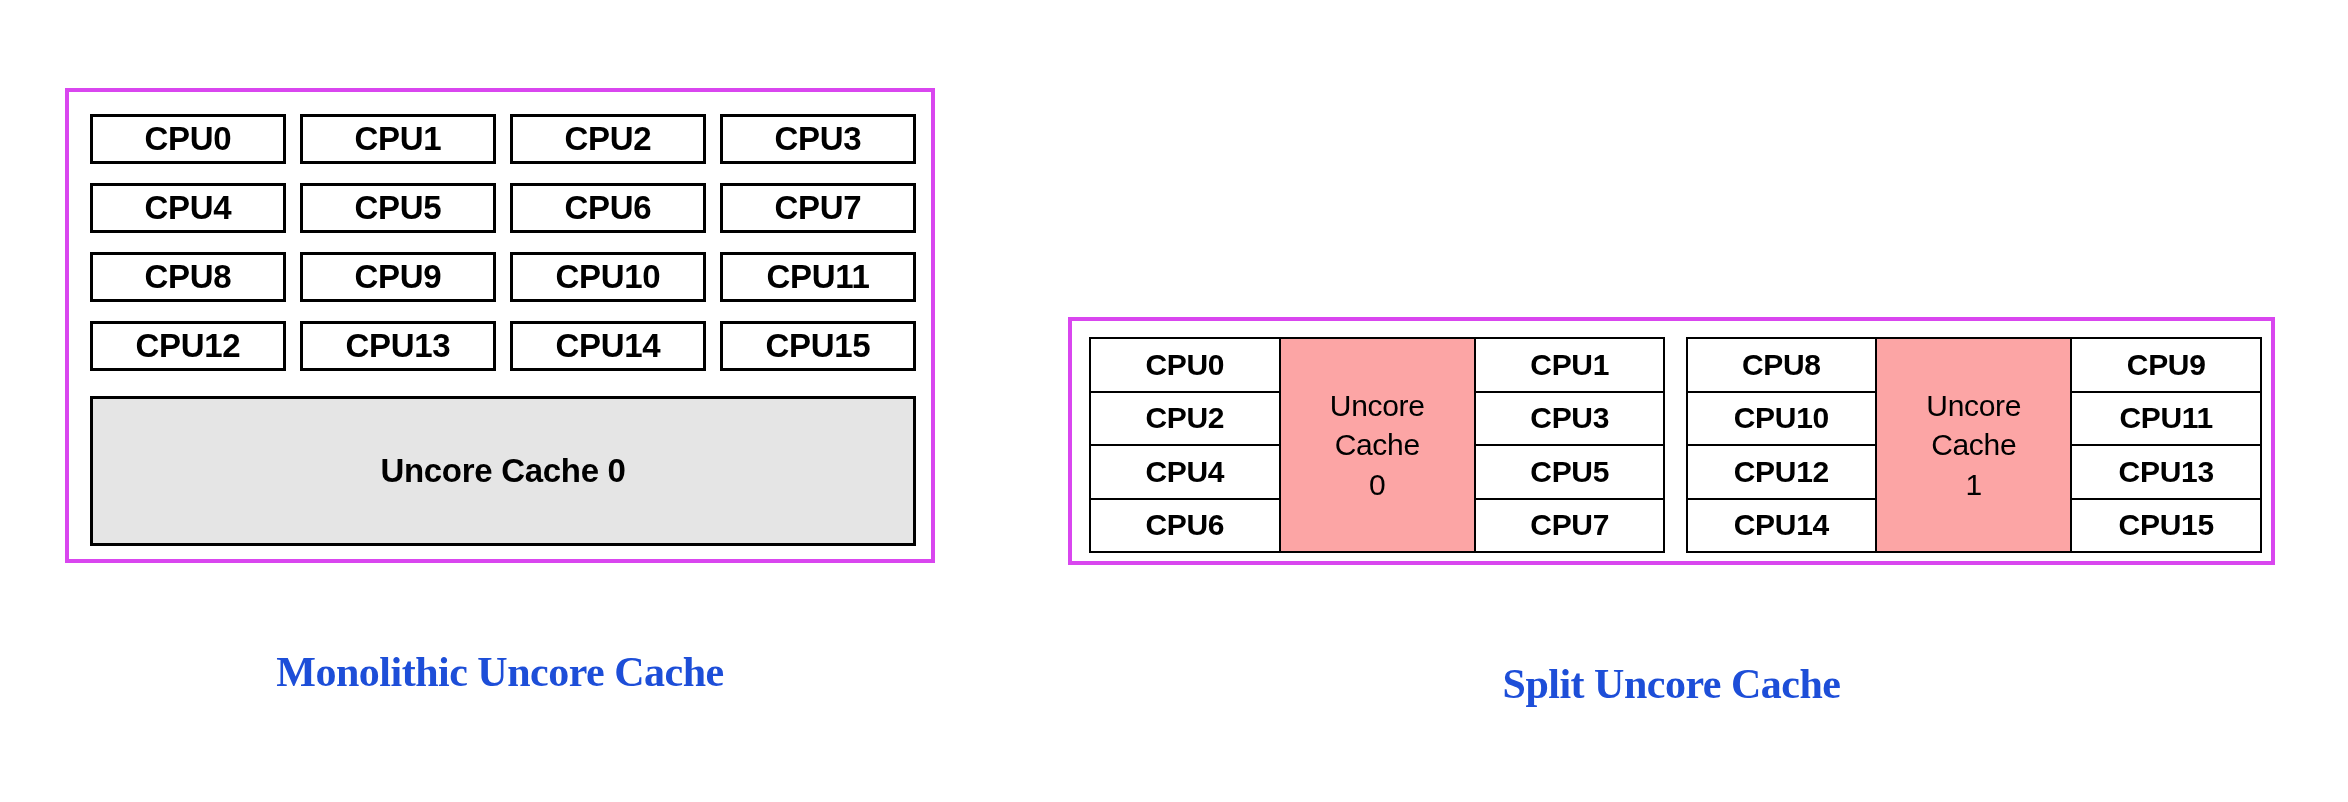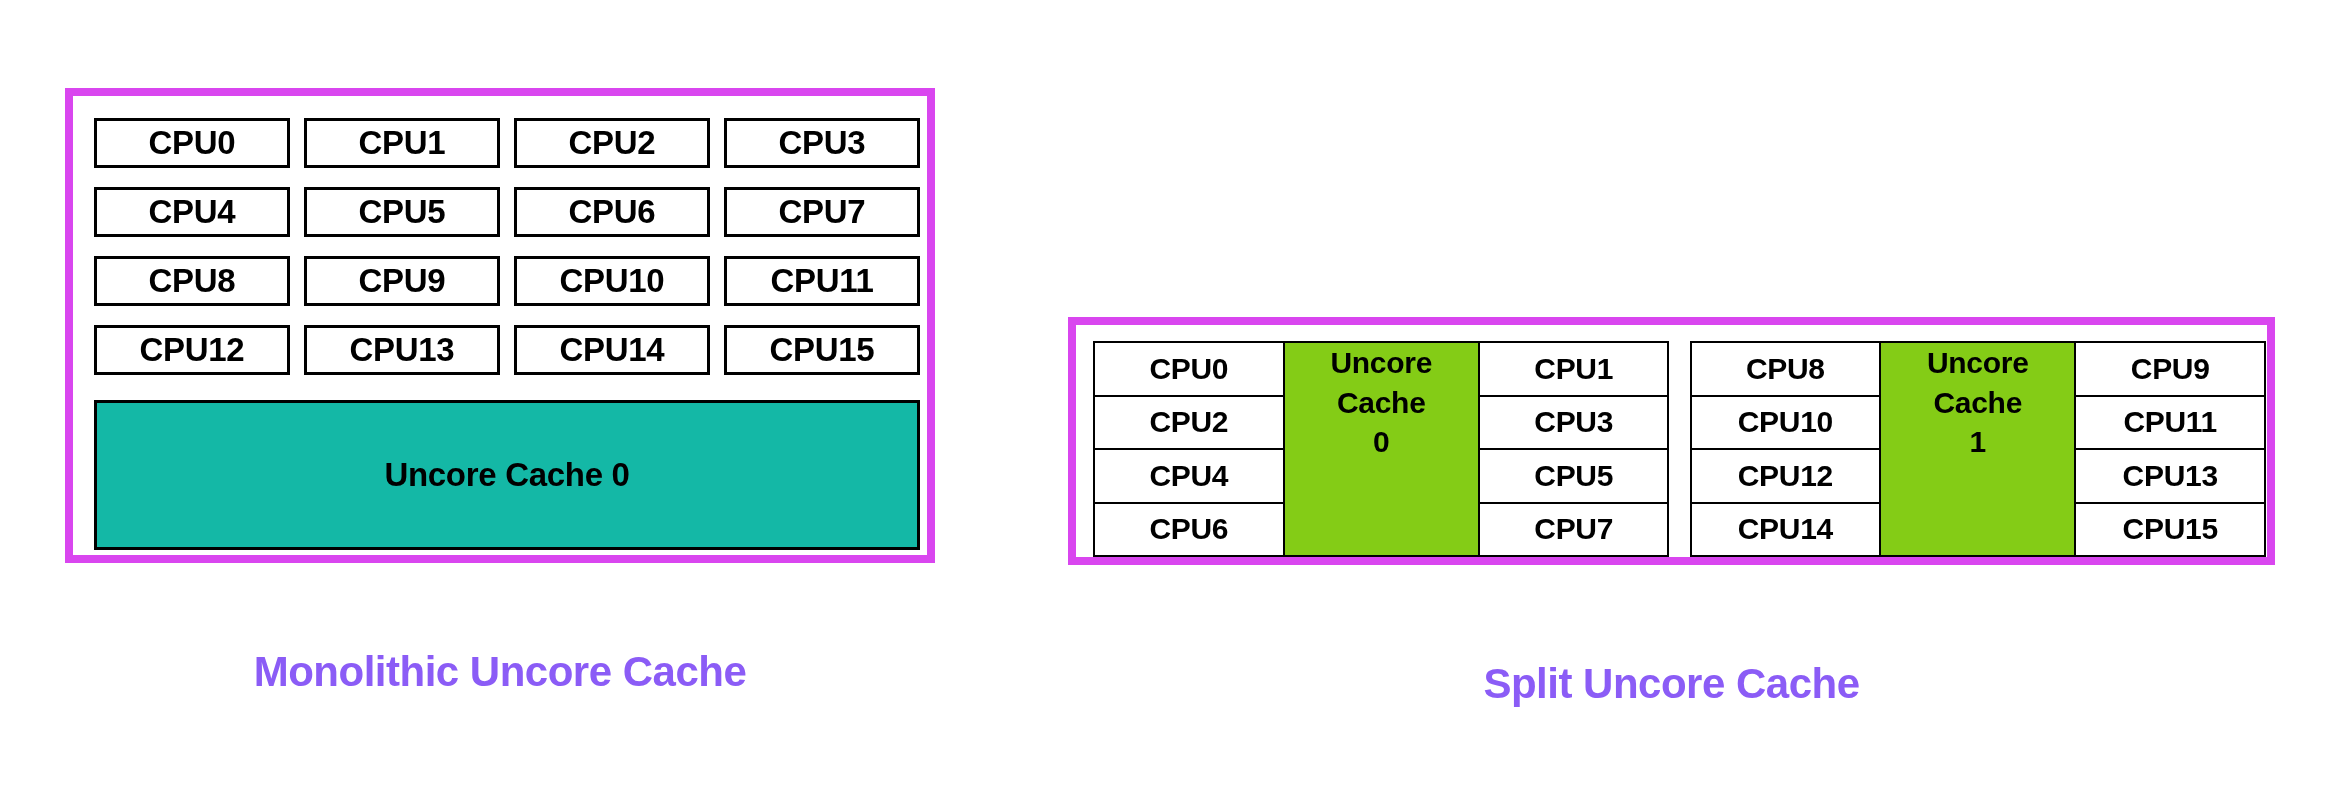--- a/index.html
+++ b/index.html
@@ -16,34 +16,34 @@
     color: #000000;
   }
 
   
   .figure {
     position: absolute;
   }
 
   .outer-box {
     position: absolute;
-    border: 8px solid #d946ef;
+    border: 4px solid #d946ef;
     background: #ffffff;
     box-sizing: border-box;
   }
 
   .caption {
     position: absolute;
     text-align: center;
     font-weight: bold;
     font-size: 42px;
     letter-spacing: -0.5px;
-    color: #8b5cf6;
+    color: #1d4ed8;
     white-space: nowrap;
-    font-family: Liberation Sans, sans-serif;
+    font-family: Liberation Serif, serif;
   }
 
   
   #monolithic-outer {
     left: 65px;
     top: 88px;
     width: 870px;
     height: 475px;
   }
 
@@ -72,21 +72,21 @@
     color: #000000;
   }
 
   .cache-wide {
     position: absolute;
     left: 21px;
     top: 304px;
     width: 826px;
     height: 150px;
     border: 3px solid #000000;
-    background: #14b8a6;
+    background: #e5e5e5;
     box-sizing: border-box;
     display: flex;
     align-items: center;
     justify-content: center;
     font-weight: bold;
     font-size: 33px;
     letter-spacing: -0.3px;
     color: #000000;
   }
 
@@ -134,26 +134,27 @@
     font-size: 30px;
     letter-spacing: -0.3px;
     color: #000000;
     margin: -1px;
   }
 
   .sg-cache {
     grid-column: 2 / 3;
     grid-row: 1 / 5;
     border: 2px solid #000000;
-    background: #84cc16;
+    background: #fca5a5;
     box-sizing: border-box;
     display: flex;
     flex-direction: column;
     align-items: center;
-    font-weight: bold;
+    justify-content: center;
+    font-weight: normal;
     font-size: 30px;
     line-height: 1.32;
     letter-spacing: -0.3px;
     color: #000000;
     margin: -1px;
   }
   .sg-cache span { display: block; }
 
   #caption-split {
     left: 1068px;

